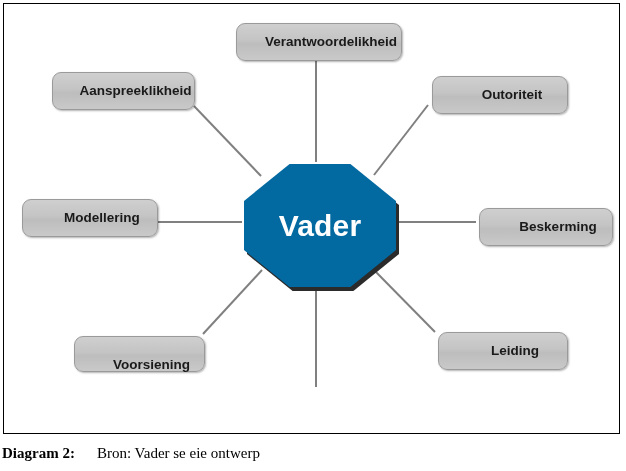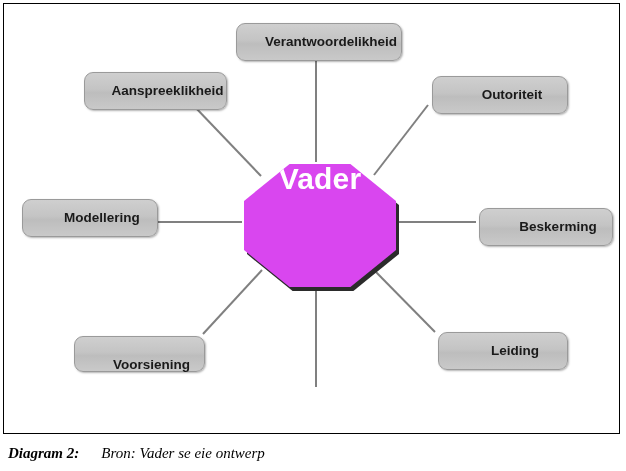--- a/index.html
+++ b/index.html
@@ -44,24 +44,25 @@
     pointer-events: none;
   }
 
   
   #center-node {
     position: absolute;
     left: 240px;
     top: 160px;
     width: 152px;
     height: 123px;
-    background: #d946ef;
+    background: #0369a1;
     -webkit-clip-path: polygon(30% 0%, 70% 0%, 100% 30%, 100% 70%, 70% 100%, 30% 100%, 0% 70%, 0% 30%);
     clip-path: polygon(30% 0%, 70% 0%, 100% 30%, 100% 70%, 70% 100%, 30% 100%, 0% 70%, 0% 30%);
     display: flex;
+    align-items: center;
     justify-content: center;
     z-index: 5;
   }
   #center-node-shadow {
     position: absolute;
     left: 243px;
     top: 164px;
     width: 152px;
     height: 123px;
     background: #2b2b2b;
@@ -101,34 +102,33 @@
     text-align: center;
   }
 
   #node-verantwoordelikheid { left: 232px; top: 19px;  width: 166px; height: 38px; }
   #node-outoriteit          { left: 428px; top: 72px;  width: 136px; height: 38px; }
   #node-beskerming          { left: 475px; top: 204px; width: 134px; height: 38px; }
   #node-leiding             { left: 434px; top: 328px; width: 130px; height: 38px; }
   #node-intimiteit          { left: 232px; top: 385px; width: 168px; height: 38px; }
   #node-voorsiening         { left: 70px;  top: 332px; width: 131px; height: 36px; align-items: flex-end; }
   #node-modellering         { left: 18px;  top: 195px; width: 136px; height: 38px; }
-  #node-aanspreeklikheid    { left: 48px;  top: 68px;  width: 143px; height: 38px; margin-left: 32px; }
+  #node-aanspreeklikheid    { left: 48px;  top: 68px;  width: 143px; height: 38px; }
 
   
   #caption {
     position: absolute;
-    left: 8px;
+    left: 2px;
     top: 441px;
     width: 610px;
     height: 24px;
     display: flex;
     align-items: center;
     font-family: "Liberation Serif", serif;
     font-size: 15px;
-    font-style: italic;
     color: #000000;
     white-space: nowrap;
   }
   #caption-label {
     font-weight: bold;
     margin-right: 22px;
   }
   #caption-source {
     font-weight: normal;
   }

